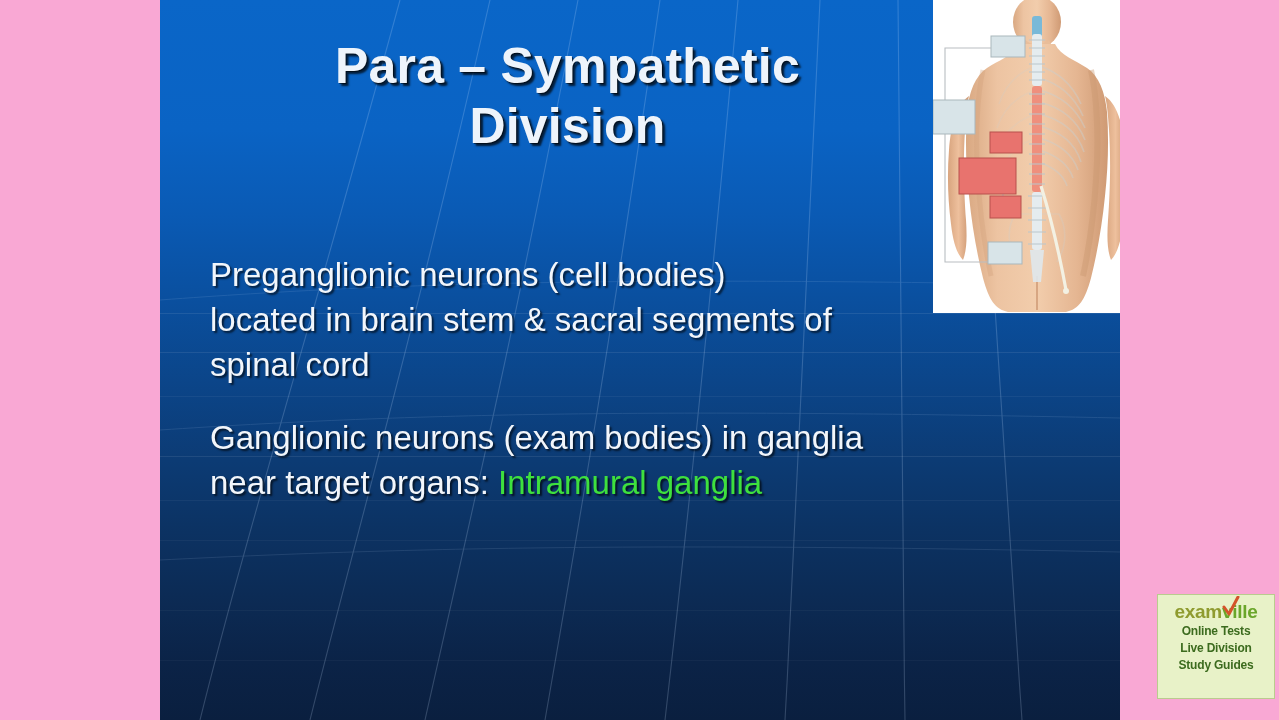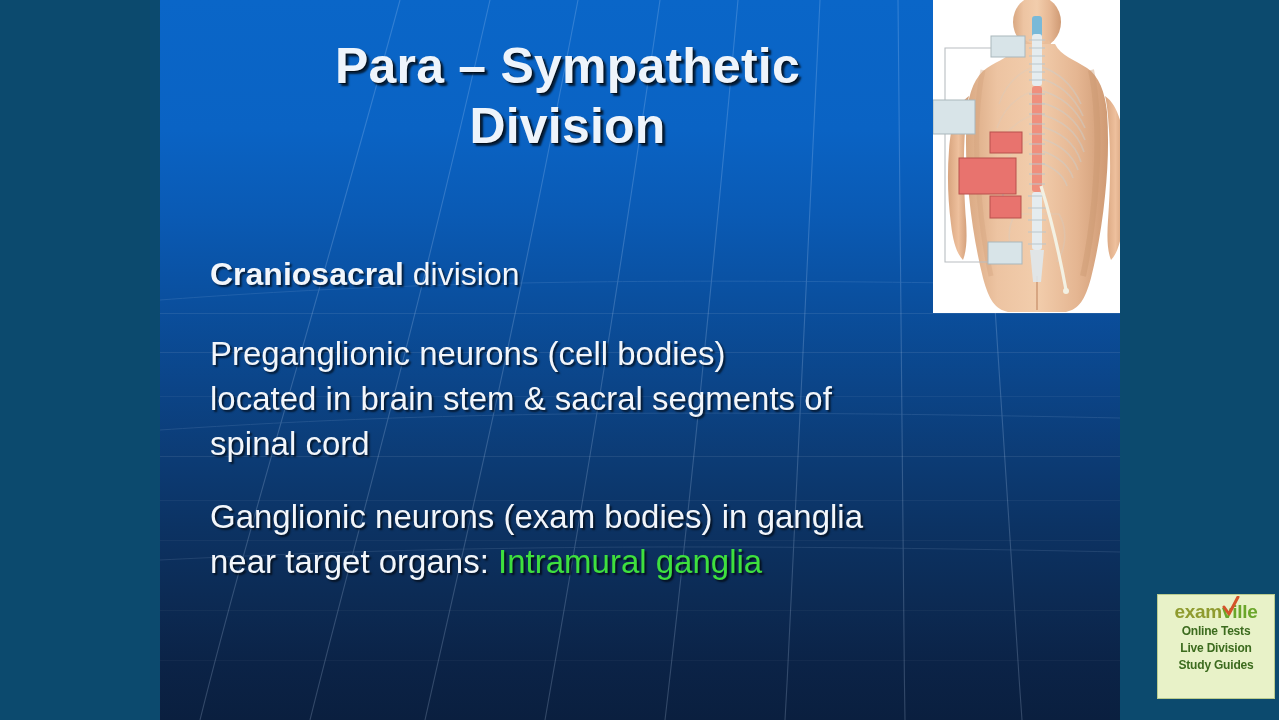--- a/index.html
+++ b/index.html
@@ -1,19 +1,19 @@
 <!DOCTYPE html>
 <html><head>
 <meta charset="utf-8">
 <title>Para – Sympathetic Division</title>
 <style>
   html,body{margin:0;padding:0;background:#000;}
   body{width:1279px;height:720px;overflow:hidden;font-family:"Liberation Sans",sans-serif;}
 
-  #stage{position:relative;width:1279px;height:720px;background:#0c4a6e;}
+  #stage{position:relative;width:1279px;height:720px;background:#f9a8d4;}
 
   
   #slide{
     position:absolute;left:160px;top:0;width:960px;height:720px;
     background:
       linear-gradient(180deg,
         #0a66c8 0%,
         #0a63c4 18%,
         #0a5ab4 30%,
         #0a4f9e 42%,
@@ -127,21 +127,20 @@
       <div class="hl" style="top:660px;opacity:.4;"></div>
     </div>
 
     <div id="title">
       <span class="tl">Para – Sympathetic</span>
       <span class="tl">Division</span>
     </div>
 
     <div id="body">
 
-      <div class="para first"><span class="b">Craniosacral</span><span> division</span></div>
 
       <div class="para p2">Preganglionic neurons (cell bodies)
 located in brain stem &amp; sacral segments of
 spinal cord</div>
 
       <div class="para p3"><span>Ganglionic neurons (exam bodies) in ganglia
 near target organs: </span><span class="green">Intramural ganglia</span></div>
 
     </div>
 

